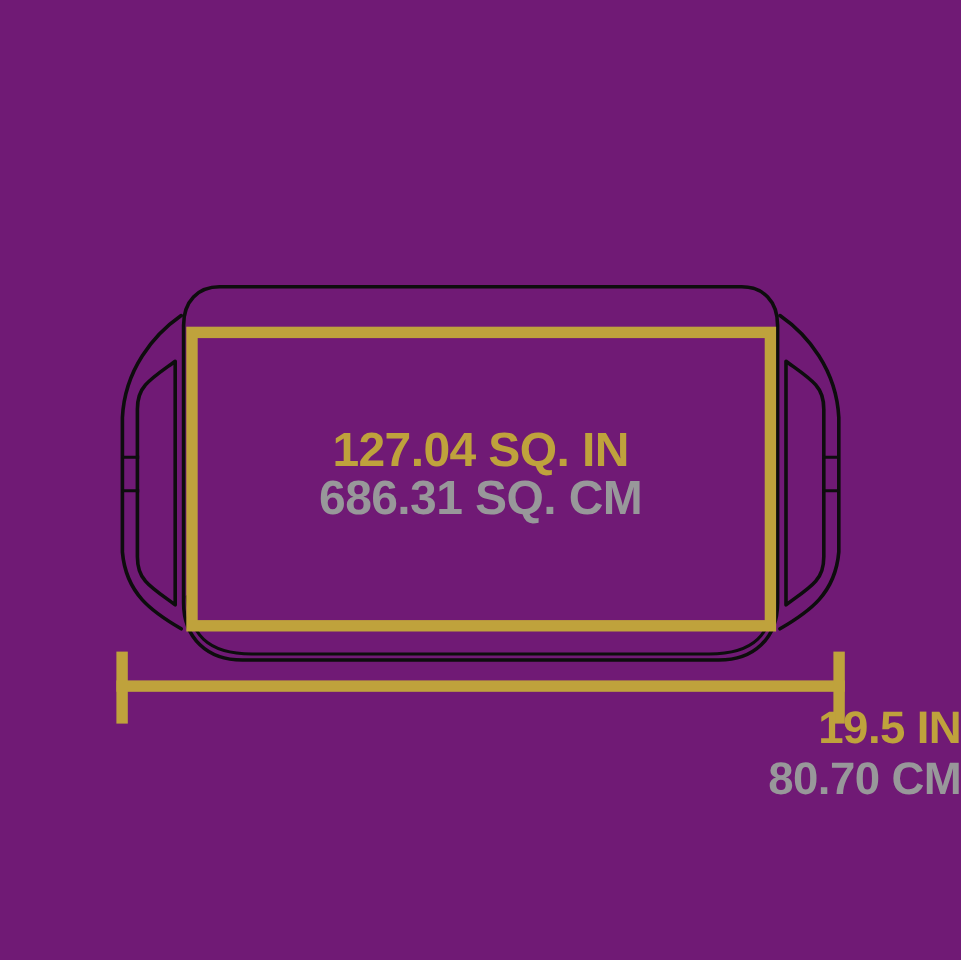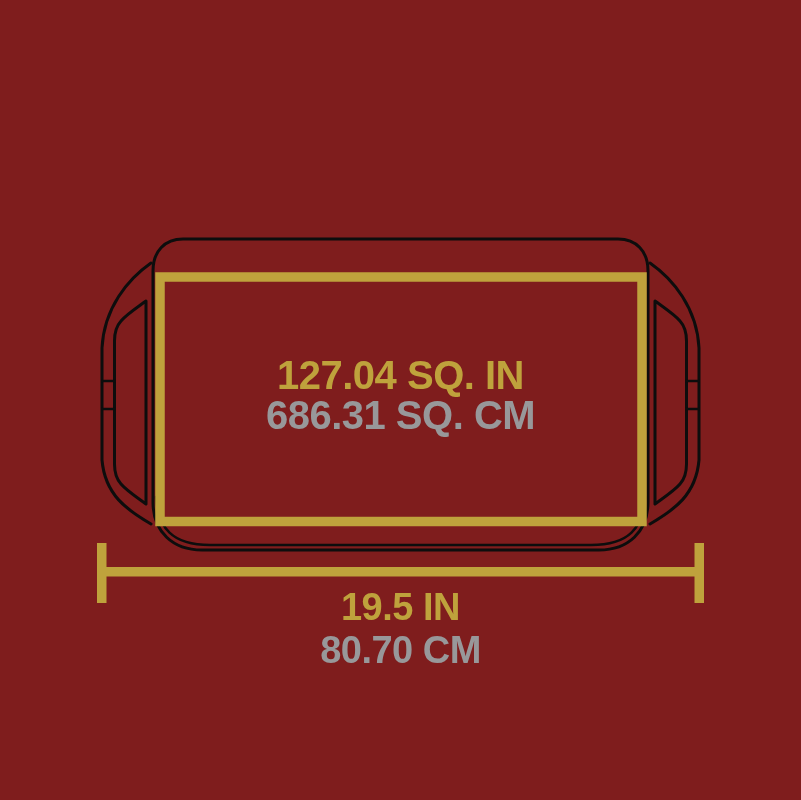--- a/index.html
+++ b/index.html
@@ -4,21 +4,21 @@
 <style>
   html, body {
     margin: 0;
     padding: 0;
     background: #ffffff;
   }
   .stage {
     position: relative;
     width: 801px;
     height: 800px;
-    background: #7f1d1d;
+    background: #701a75;
     font-family: "Liberation Sans", sans-serif;
     overflow: hidden;
   }
   .stage svg {
     position: absolute;
     top: 0;
     left: 0;
   }
   .label-block {
     position: absolute;
@@ -32,20 +32,21 @@
   }
   .surface-labels {
     top: 355px;
     font-size: 40px;
     line-height: 40px;
   }
   .width-labels {
     top: 586px;
     font-size: 38px;
     line-height: 43px;
+    text-align: right;
   }
   .txt-gold { color: #bfa23c; }
   .txt-gray { color: #98989a; }
 </style>
 </head>
 <body>
 
 <div class="stage">
 
   <svg width="801" height="800" viewBox="0 0 801 800">

